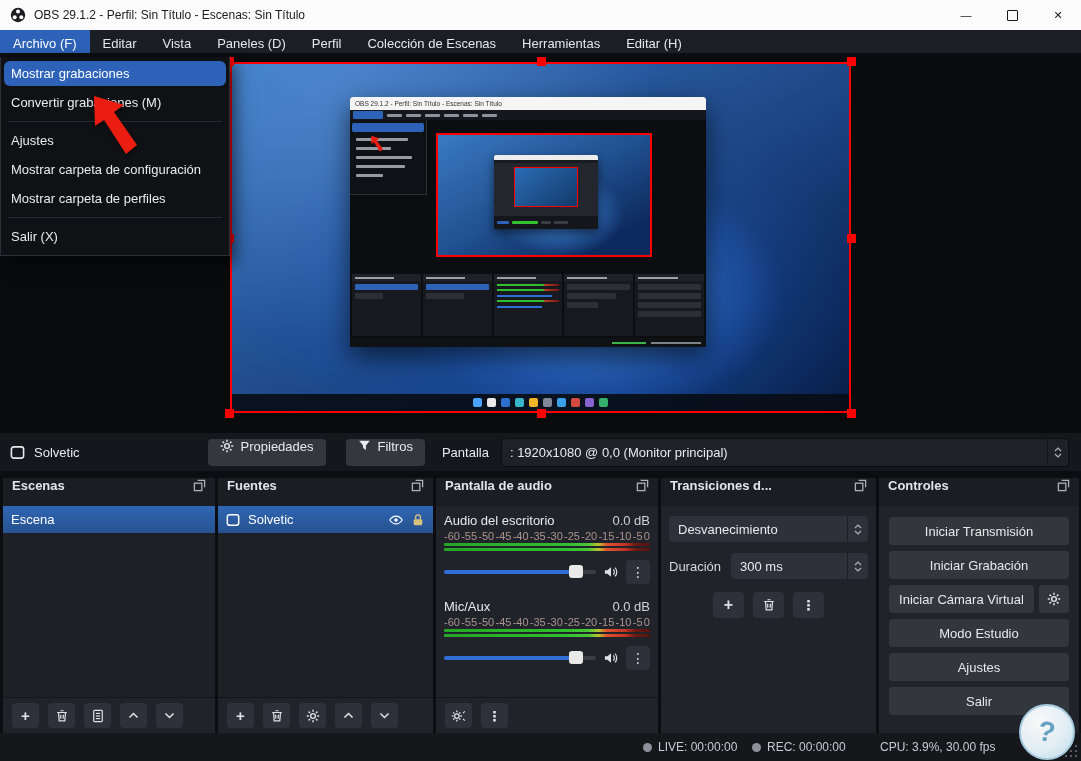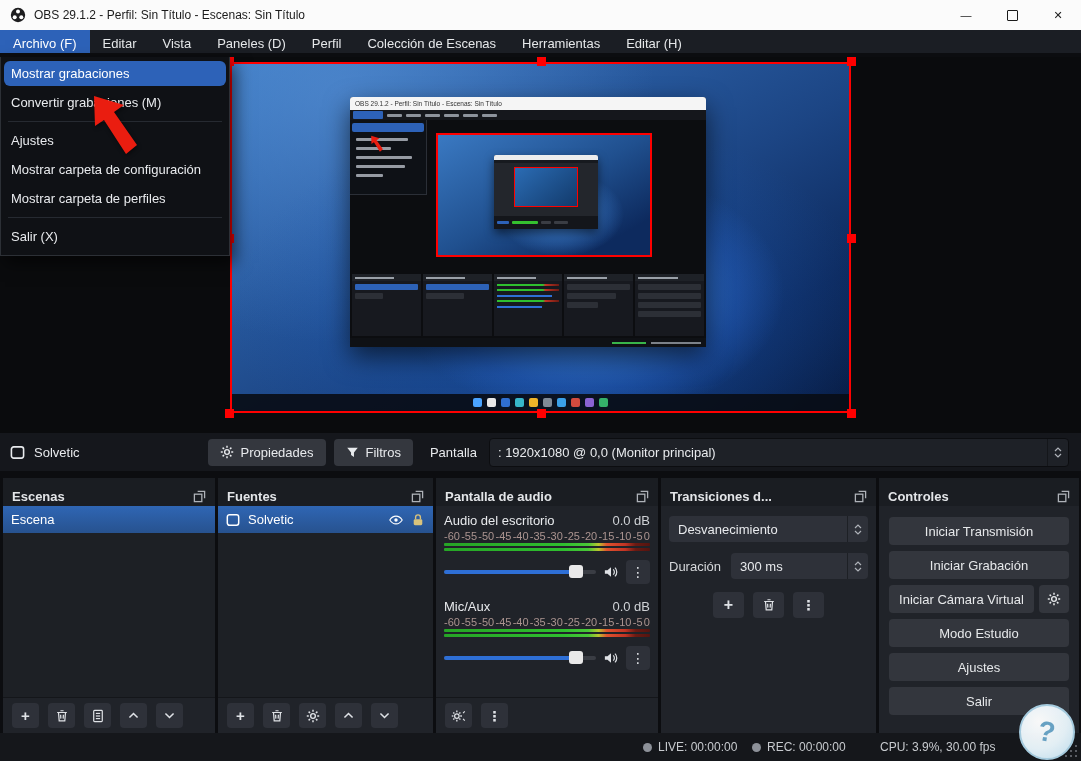--- a/index.html
+++ b/index.html
@@ -78,36 +78,36 @@
     box-shadow:5px 7px 16px rgba(0,0,0,.6);padding:2px 0 4px;z-index:50;}
   .fm-item{height:29px;line-height:29px;padding-left:10px;font-size:13px;color:#e9ebee;white-space:nowrap;}
   .fm-item.highlight{height:25px;line-height:25px;margin:2px 3px;border-radius:6px;background:var(--accent-blue,#2d62b8);padding-left:7px;color:#fff;}
   .fm-sep{height:1px;background:#262a31;margin:4px 7px;}
 
   .red-arrow{position:absolute;left:90px;top:93px;z-index:60;filter:drop-shadow(1px 2px 2px rgba(0,0,0,.45));}
 
   
   .source-row{position:absolute;left:0;top:433px;width:100%;height:38px;background:#15171c;display:flex;align-items:center;padding:0 10px;box-sizing:border-box;z-index:10;}
   .src-name{display:flex;align-items:center;gap:9px;font-size:13px;color:#e8eaed;}
-  .btn{height:27px;background:#34373e;border:0;border-radius:4px;color:#e8eaed;font-size:13px;display:flex;align-items:center;gap:7px;padding:0 12px;font-family:inherit;}
+  .btn{height:27px;background:#34373e;border:0;border-radius:4px;color:#e8eaed;font-size:13px;display:flex;gap:7px;padding:0 12px;font-family:inherit;}
   .props-btn{margin-left:128px;}
-  .filters-btn{margin-left:8px;}
+  .filters-btn{margin-left:20px;}
   .screen-label{margin-left:17px;font-size:13px;}
   .screen-combo{flex:1;margin-left:12px;margin-right:2px;height:27px;background:#1e2127;border:1px solid #0c0d10;border-radius:4px;display:flex;align-items:center;overflow:hidden;}
   .screen-combo .val{flex:1;padding-left:8px;font-size:13px;white-space:nowrap;overflow:hidden;}
   .combo-arrows{width:20px;align-self:stretch;border-left:1px solid #14161a;display:flex;flex-direction:column;align-items:center;justify-content:center;gap:1px;color:#aeb2b8;}
 
   
   .panel{position:absolute;top:478px;height:255px;background:#202329;z-index:10;}
   .p-scenes{left:3px;width:212px;}
   .p-sources{left:218px;width:215px;}
   .p-mixer{left:436px;width:222px;}
   .p-transitions{left:661px;width:215px;}
   .p-controls{left:879px;width:200px;}
-  .p-header{height:36px;background:#1a1d22;display:flex;align-items:center;padding:0 9px;}
+  .p-header{height:36px;background:#1a1d22;display:flex;padding:0 9px;}
   .p-title{font-size:13px;font-weight:700;color:#e3e5e8;flex:1;white-space:nowrap;overflow:hidden;}
   .popout{width:14px;height:14px;color:#aeb2b8;flex:none;background:transparent;border:0;padding:0;display:flex;align-items:center;justify-content:center;}
   .p-body{position:absolute;left:0;right:0;top:28px;bottom:36px;background:#1d2025;overflow:hidden;}
   .p-toolbar{position:absolute;left:0;right:0;bottom:0;height:36px;background:#202329;border-top:1px solid #14161a;display:flex;align-items:center;gap:9px;padding:0 9px;box-sizing:border-box;}
   .tool-btn{width:27px;height:25px;background:#2e3139;border:0;border-radius:4px;color:#dfe2e6;display:flex;align-items:center;justify-content:center;font-size:15px;font-weight:700;padding:0;font-family:inherit;}
   .list-item{height:27px;display:flex;align-items:center;gap:8px;padding:0 8px;font-size:13px;color:#fff;background:linear-gradient(#2f66b4,#27528f);}
   .li-spacer{flex:1;}
 
   
   .channel{padding:7px 8px 2px;}

